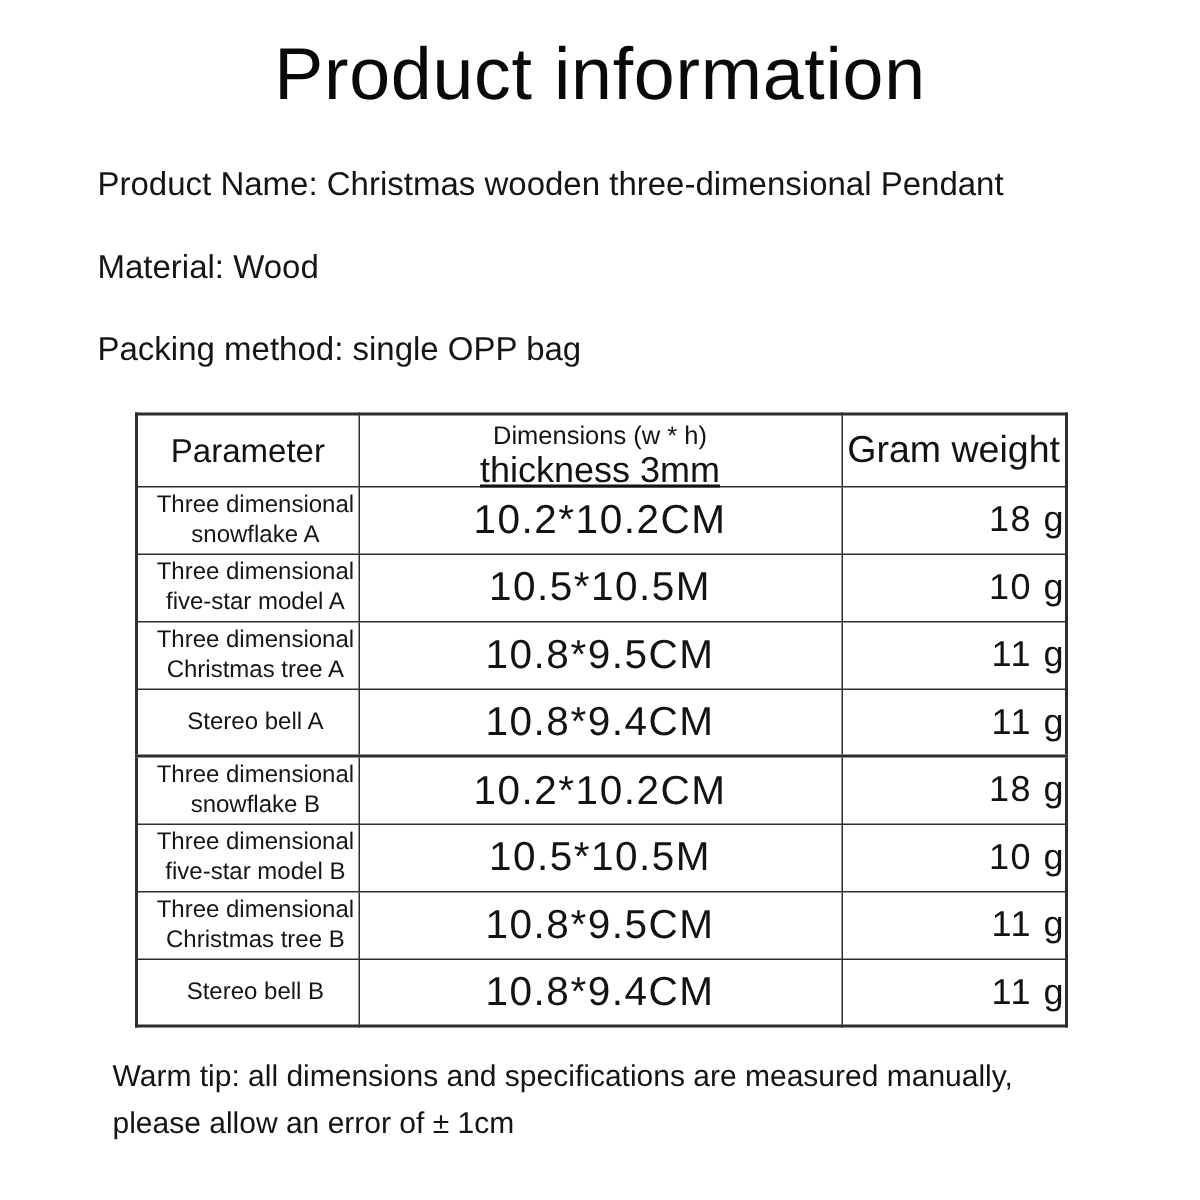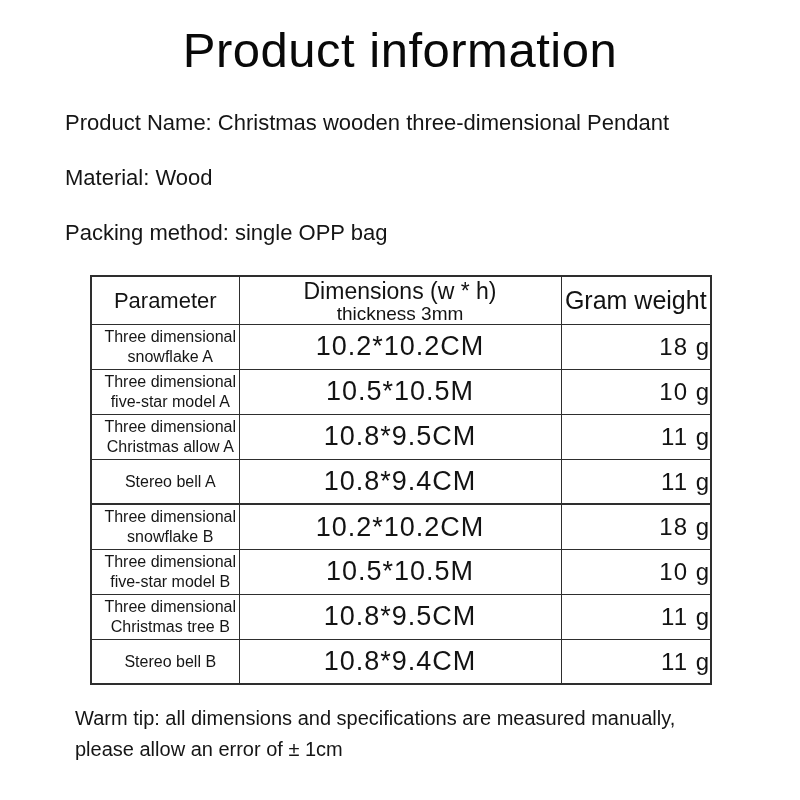--- a/index.html
+++ b/index.html
@@ -44,22 +44,22 @@
     font-weight: 400;
     background: #ffffff;
   }
   col.c-param  { width: 148px; }
   col.c-dim    { width: 322px; }
   col.c-weight { width: 150px; }
 
   th.h-cell { height: 48px; text-align: center; }
   .h-param  { font-size: 22px; color: #131313; }
   .h-weight { font-size: 25px; color: #131313; }
-  .h-dim-main { display: block; font-size: 23px; line-height: 26px; color: #131313; }
-  .h-dim-sub  { display: block; font-size: 19px; line-height: 20px; color: #131313; }
+  .h-dim-main { display: block; font-size: 17px; line-height: 26px; color: #131313; }
+  .h-dim-sub  { display: block; font-size: 24px; line-height: 20px; color: #131313; text-decoration: underline; }
 
   td.param-cell {
     height: 45px;
     font-size: 16px;
     line-height: 20px;
     padding-left: 12px;
     padding-right: 2px;
     text-align: center;
     color: #161616;
   }
@@ -118,21 +118,21 @@
         <td class="param-cell">Three dimensional snowflake A</td>
         <td class="dim-cell">10.2*10.2CM</td>
         <td class="weight-cell">18 g</td>
       </tr>
       <tr>
         <td class="param-cell">Three dimensional five-star model A</td>
         <td class="dim-cell">10.5*10.5M</td>
         <td class="weight-cell">10 g</td>
       </tr>
       <tr>
-        <td class="param-cell">Three dimensional Christmas allow A</td>
+        <td class="param-cell">Three dimensional Christmas tree A</td>
         <td class="dim-cell">10.8*9.5CM</td>
         <td class="weight-cell">11 g</td>
       </tr>
       <tr>
         <td class="param-cell">Stereo bell A</td>
         <td class="dim-cell">10.8*9.4CM</td>
         <td class="weight-cell">11 g</td>
       </tr>
       <tr class="group-sep">
         <td class="param-cell">Three dimensional snowflake B</td>

